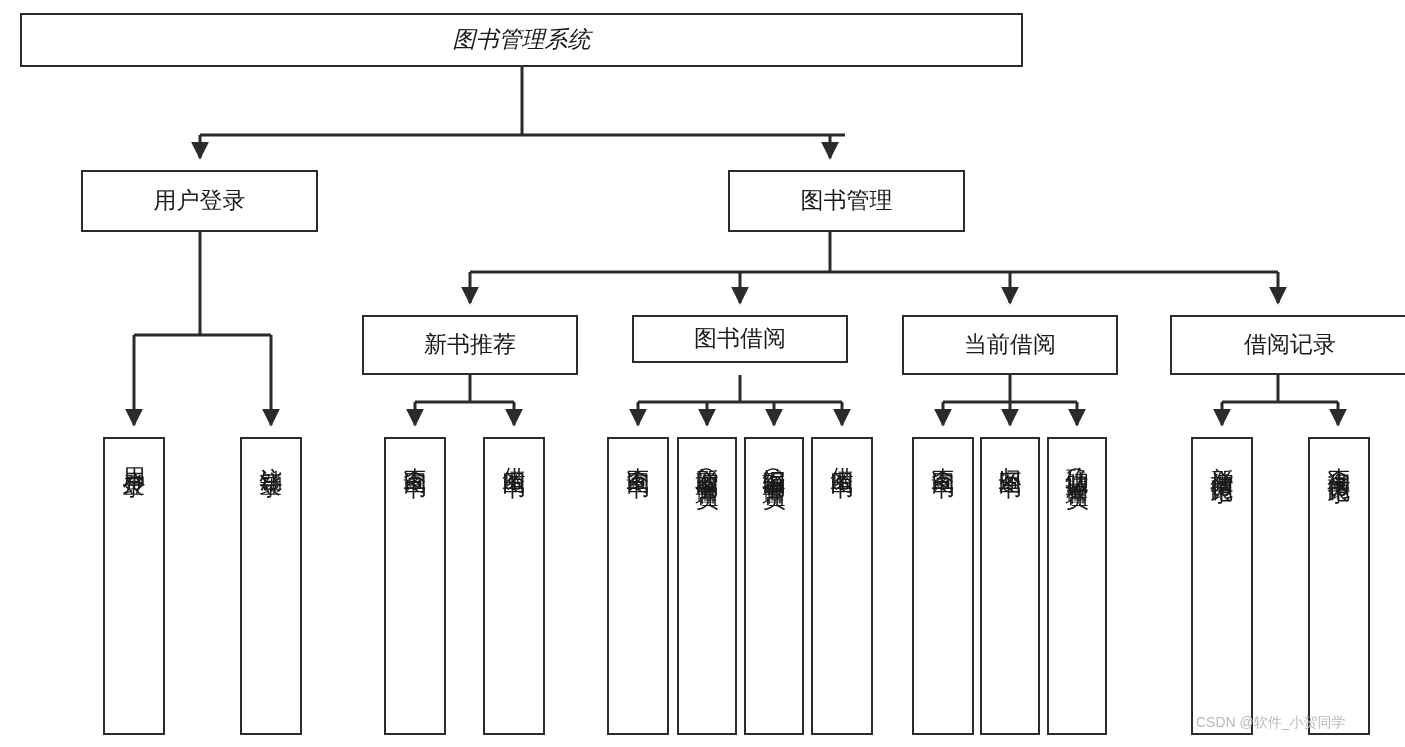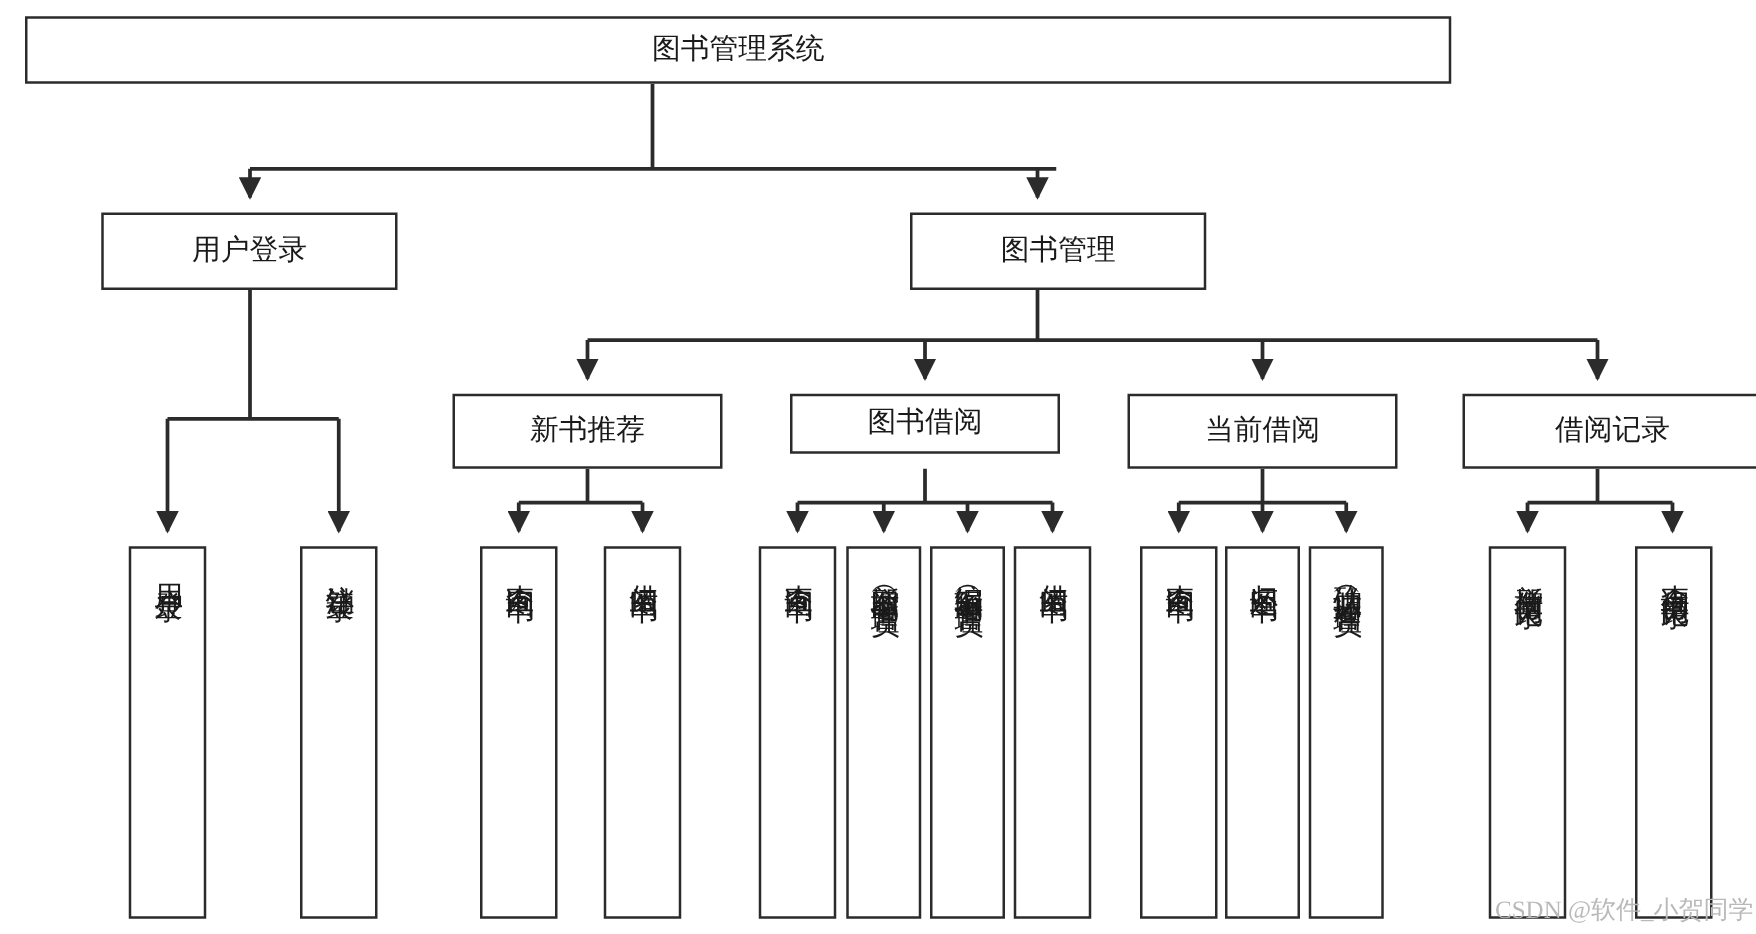--- a/index.html
+++ b/index.html
@@ -53,25 +53,25 @@
     text-orientation: upright;
     font-size: 23px;
     letter-spacing: 3px;
     line-height: 1;
     display: block;
   }
   .watermark {
     position: absolute;
     left: 1196px;
     top: 714px;
-    font-size: 20px;
+    font-size: 14px;
     color: #b9b9b9;
     white-space: nowrap;
     z-index: 5;
-    font-family: Liberation Serif, serif;
+    font-family: Liberation Sans, sans-serif;
   }
 </style>
 </head>
 <body>
 
 <div id="canvas">
 
   <svg id="connectors" viewBox="0 0 1405 747" xmlns="http://www.w3.org/2000/svg">
     <defs>
       <marker id="arrow" viewBox="0 0 10 10" refX="9" refY="5" markerWidth="6" markerHeight="6" orient="auto-start-reverse">
@@ -115,21 +115,21 @@
       <path d="M 1010 402 L 1010 425" marker-end="url(#arrow)"></path>
       <path d="M 1077 402 L 1077 425" marker-end="url(#arrow)"></path>
 
       <path d="M 1278 375 L 1278 402"></path>
       <path d="M 1222 402 L 1338 402"></path>
       <path d="M 1222 402 L 1222 425" marker-end="url(#arrow)"></path>
       <path d="M 1338 402 L 1338 425" marker-end="url(#arrow)"></path>
     </g>
   </svg>
 
-  <div class="node root h-node" style="left:20px; top:13px; width:1141px; height:54px;">
+  <div class="node root h-node" style="left:20px; top:13px; width:1003px; height:54px;font-style:italic;">
     <span class="node-label">图书管理系统</span>
   </div>
 
   <div class="node h-node" style="left:81px; top:170px; width:237px; height:62px;">
     <span class="node-label">用户登录</span>
   </div>
 
   <div class="node h-node" style="left:728px; top:170px; width:237px; height:62px;">
     <span class="node-label">图书管理</span>
   </div>

